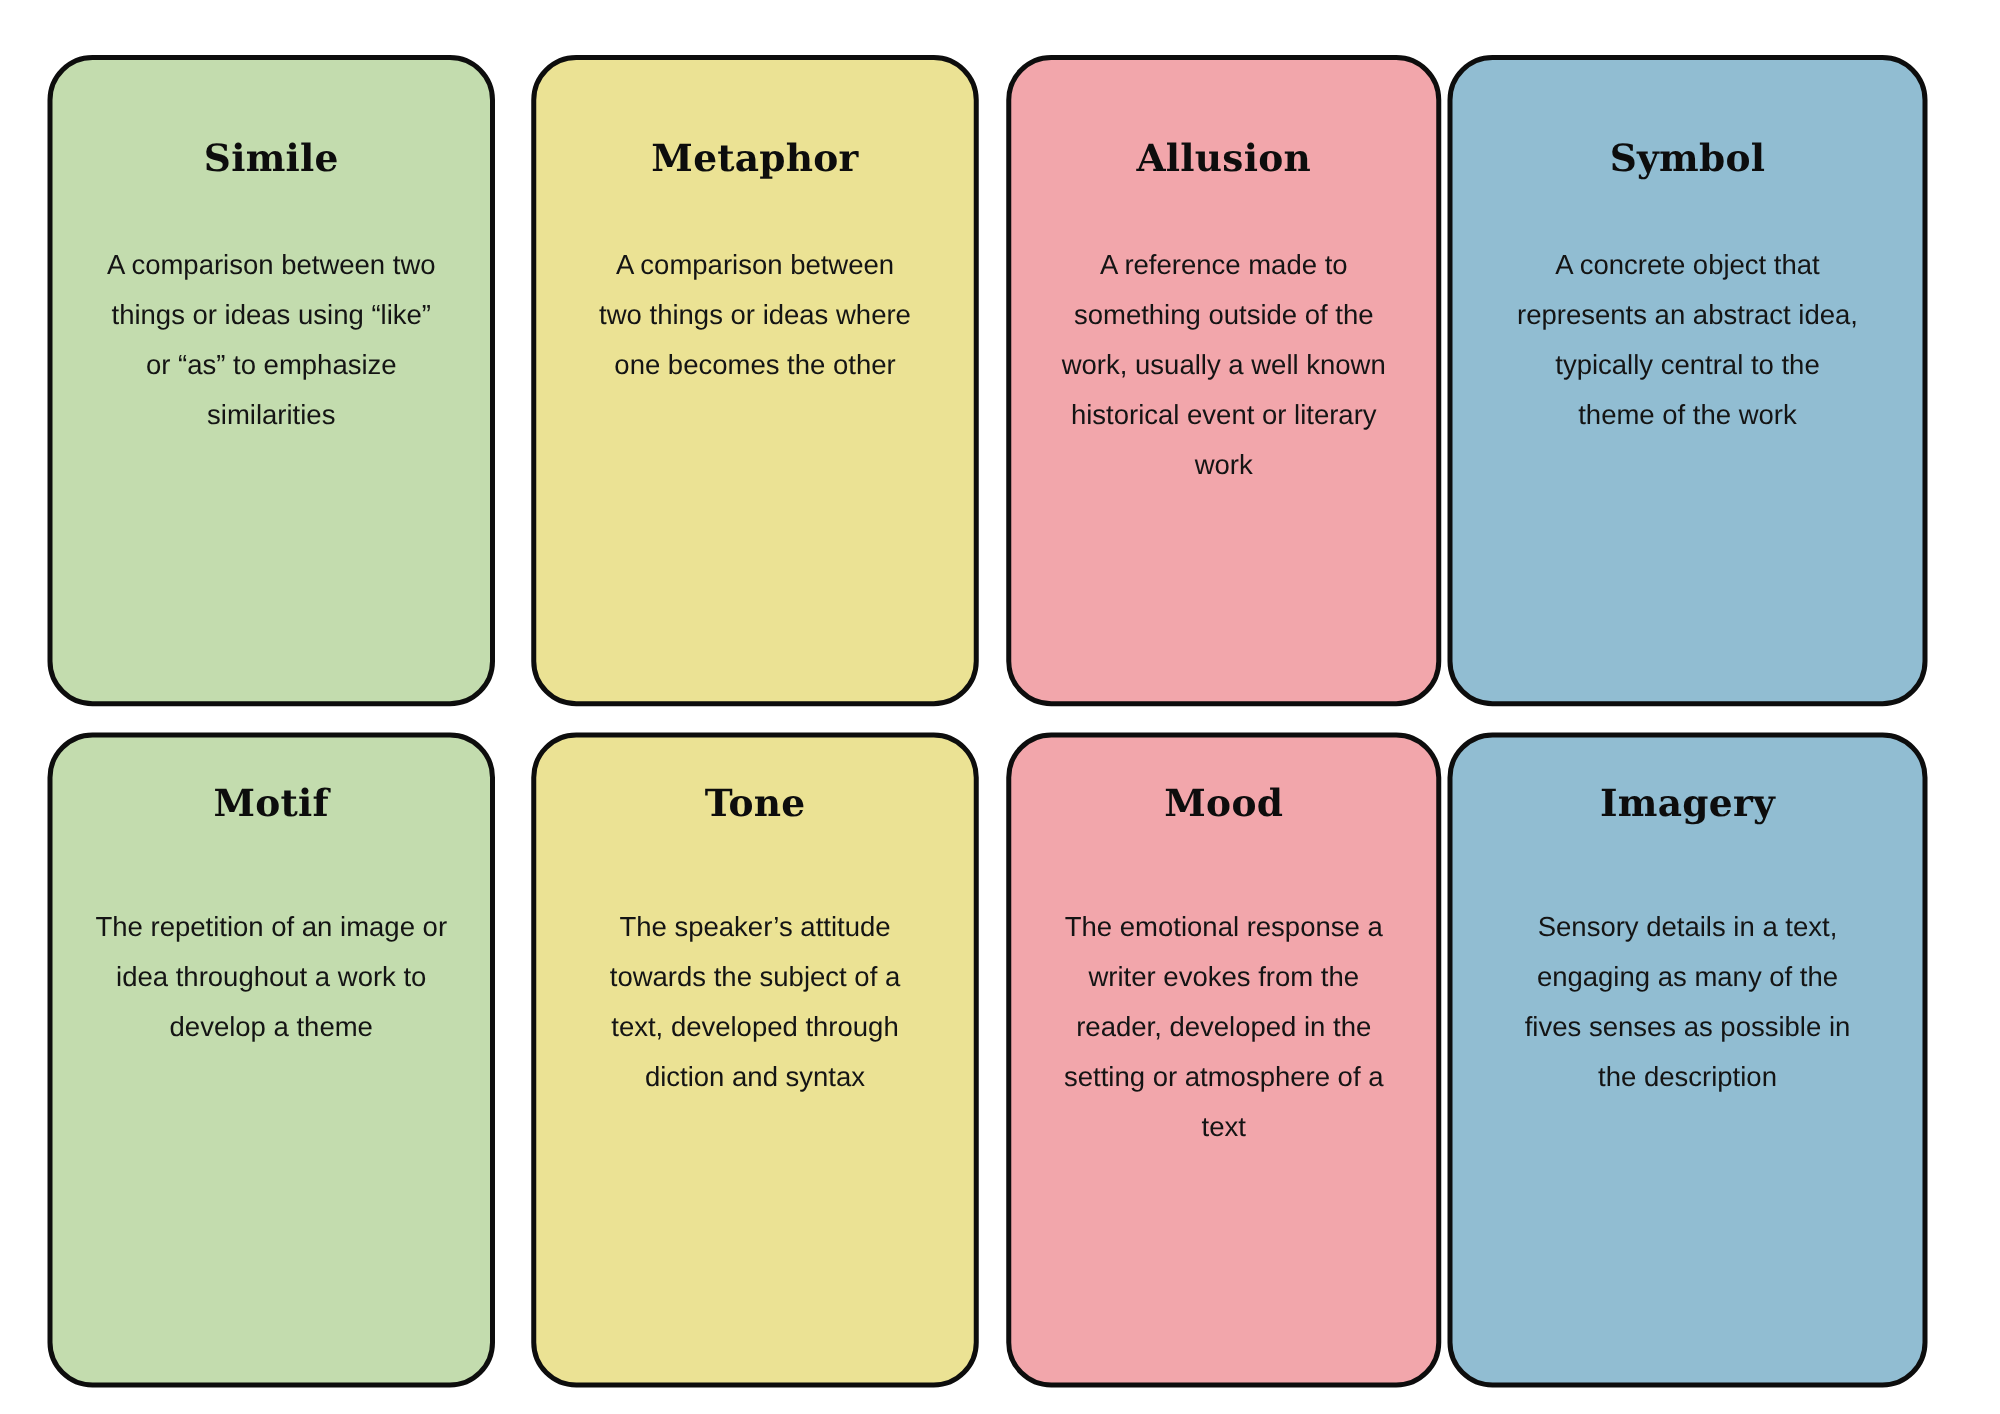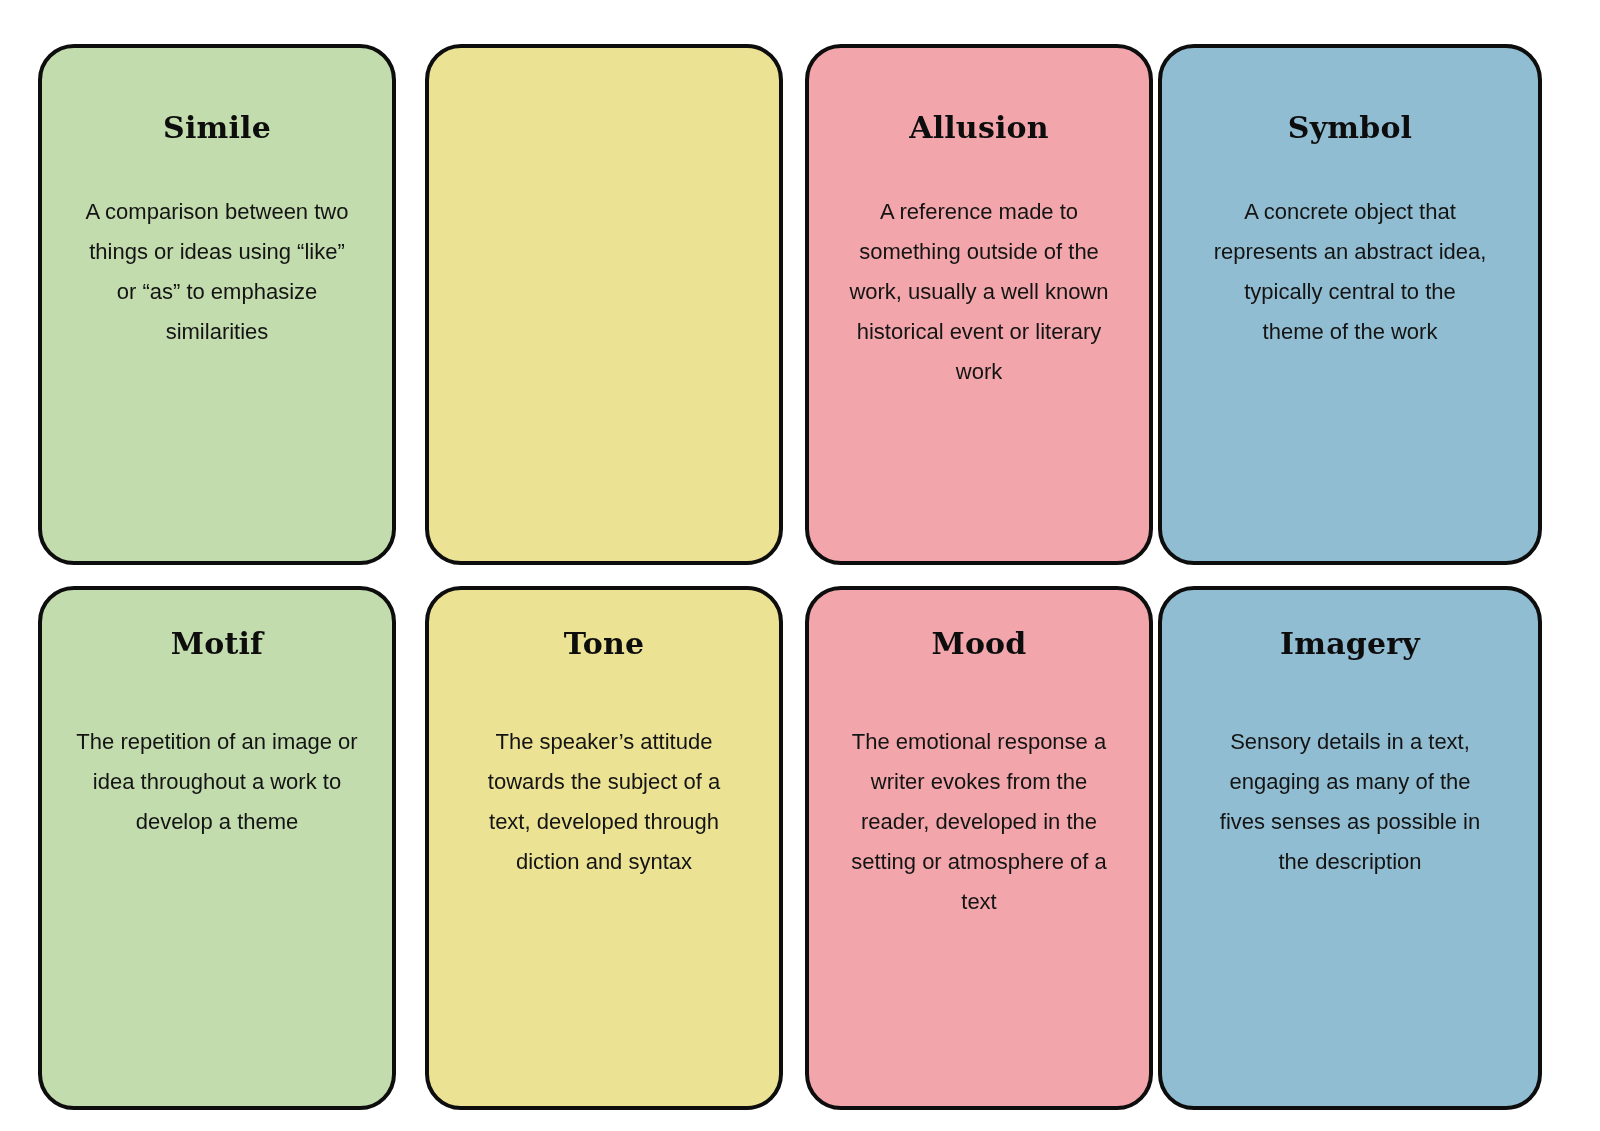--- a/index.html
+++ b/index.html
@@ -94,20 +94,22 @@
 <body>
 
 <div id="card-grid">
 
   <div class="card row-1 col-1 swatch-green">
     <h2 class="card-title">Simile</h2>
     <p class="card-body">A comparison between two things or ideas using “like” or “as” to emphasize similarities</p>
   </div>
 
   <div class="card row-1 col-2 swatch-yellow">
+    <h2 class="card-title">Metaphor</h2>
+    <p class="card-body">A comparison between two things or ideas where one becomes the other</p>
   </div>
 
   <div class="card row-1 col-3 swatch-pink">
     <h2 class="card-title">Allusion</h2>
     <p class="card-body">A reference made to something outside of the work, usually a well known historical event or literary work</p>
   </div>
 
   <div class="card row-1 col-4 swatch-blue">
     <h2 class="card-title">Symbol</h2>
     <p class="card-body">A concrete object that represents an abstract idea, typically central to the theme of the work</p>

